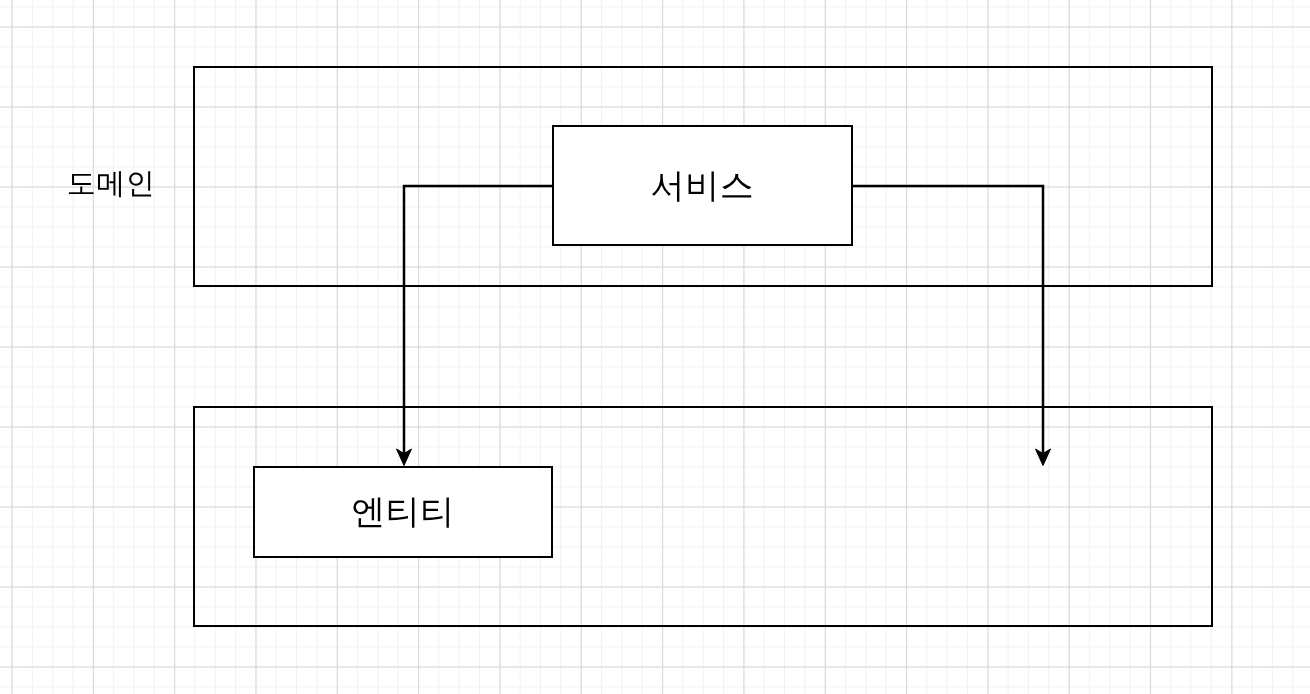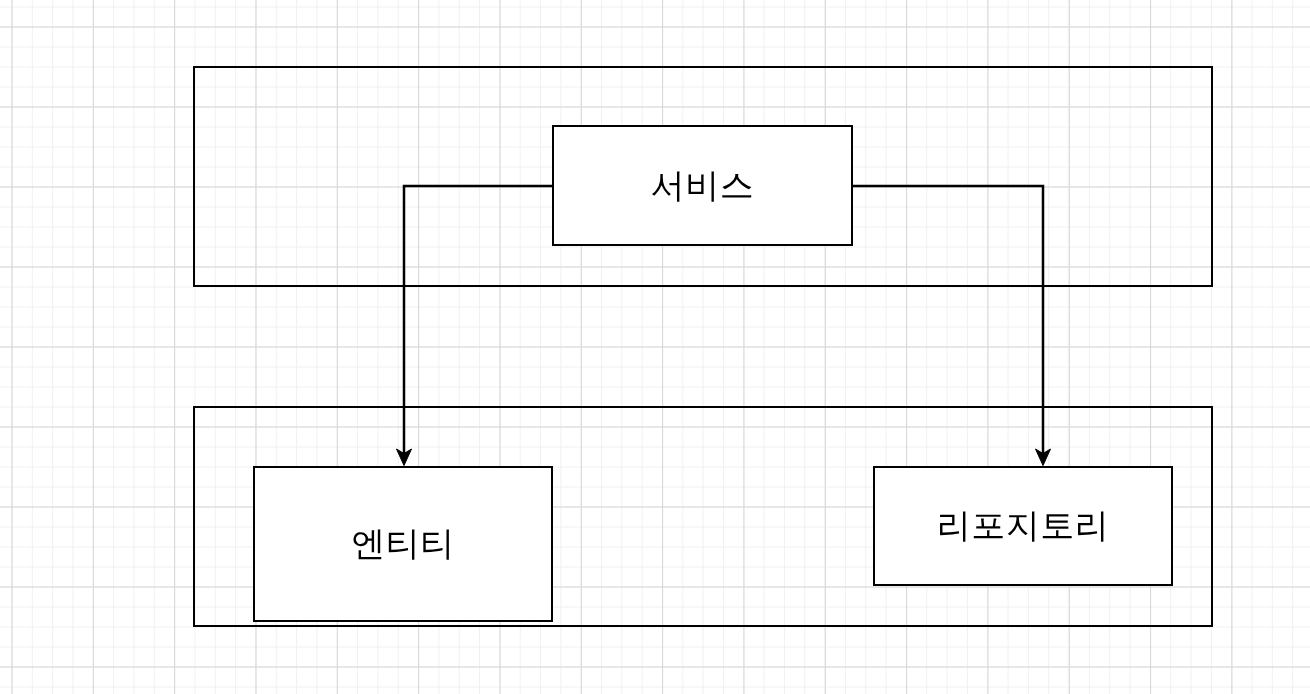--- a/index.html
+++ b/index.html
@@ -59,56 +59,56 @@
     display: flex;
     align-items: center;
     justify-content: center;
     font-size: 34px;
     font-weight: 500;
     color: var(--text);
     letter-spacing: 0.5px;
     white-space: nowrap;
   }
   .node-service    { left: 552px; top: 125px; width: 301px; height: 121px; }
-  .node-entity     { left: 253px; top: 466px; width: 300px; height: 156px; }
+  .node-entity     { left: 253px; top: 466px; width: 300px; height: 92px; }
   .node-repository { left: 873px; top: 466px; width: 300px; height: 120px; }
 
   .edges {
     position: absolute;
     left: 0; top: 0;
     width: 1310px;
     height: 694px;
     pointer-events: none;
   }
   .edges path    { stroke: var(--stroke); stroke-width: 2.5; fill: none; }
   .edges polygon { fill: var(--stroke); stroke: var(--stroke); stroke-width: 1; }
 </style>
 </head>
 <body>
 
 <div class="canvas">
 
   <div class="lane lane-domain"></div>
   <div class="lane lane-persistence"></div>
 
+  <div class="lane-label lane-label-domain">
+    <span>도메인</span>
+  </div>
 
   <svg class="edges" viewBox="0 0 1310 694" xmlns="http://www.w3.org/2000/svg">
     <g>
       <path d="M 552 186 H 404 V 454"></path>
       <polygon points="404,465.5 396.5,449 404,453.5 411.5,449"></polygon>
     </g>
     <g>
       <path d="M 853 186 H 1043 V 454"></path>
       <polygon points="1043,465.5 1035.5,449 1043,453.5 1050.5,449"></polygon>
     </g>
   </svg>
 
   <div class="node node-service">
     <span>서비스</span>
   </div>
   <div class="node node-entity">
     <span>엔티티</span>
   </div>
-  <div class="node node-repository">
-    <span>리포지토리</span>
-  </div>
 
 </div>
 
 </body></html>

